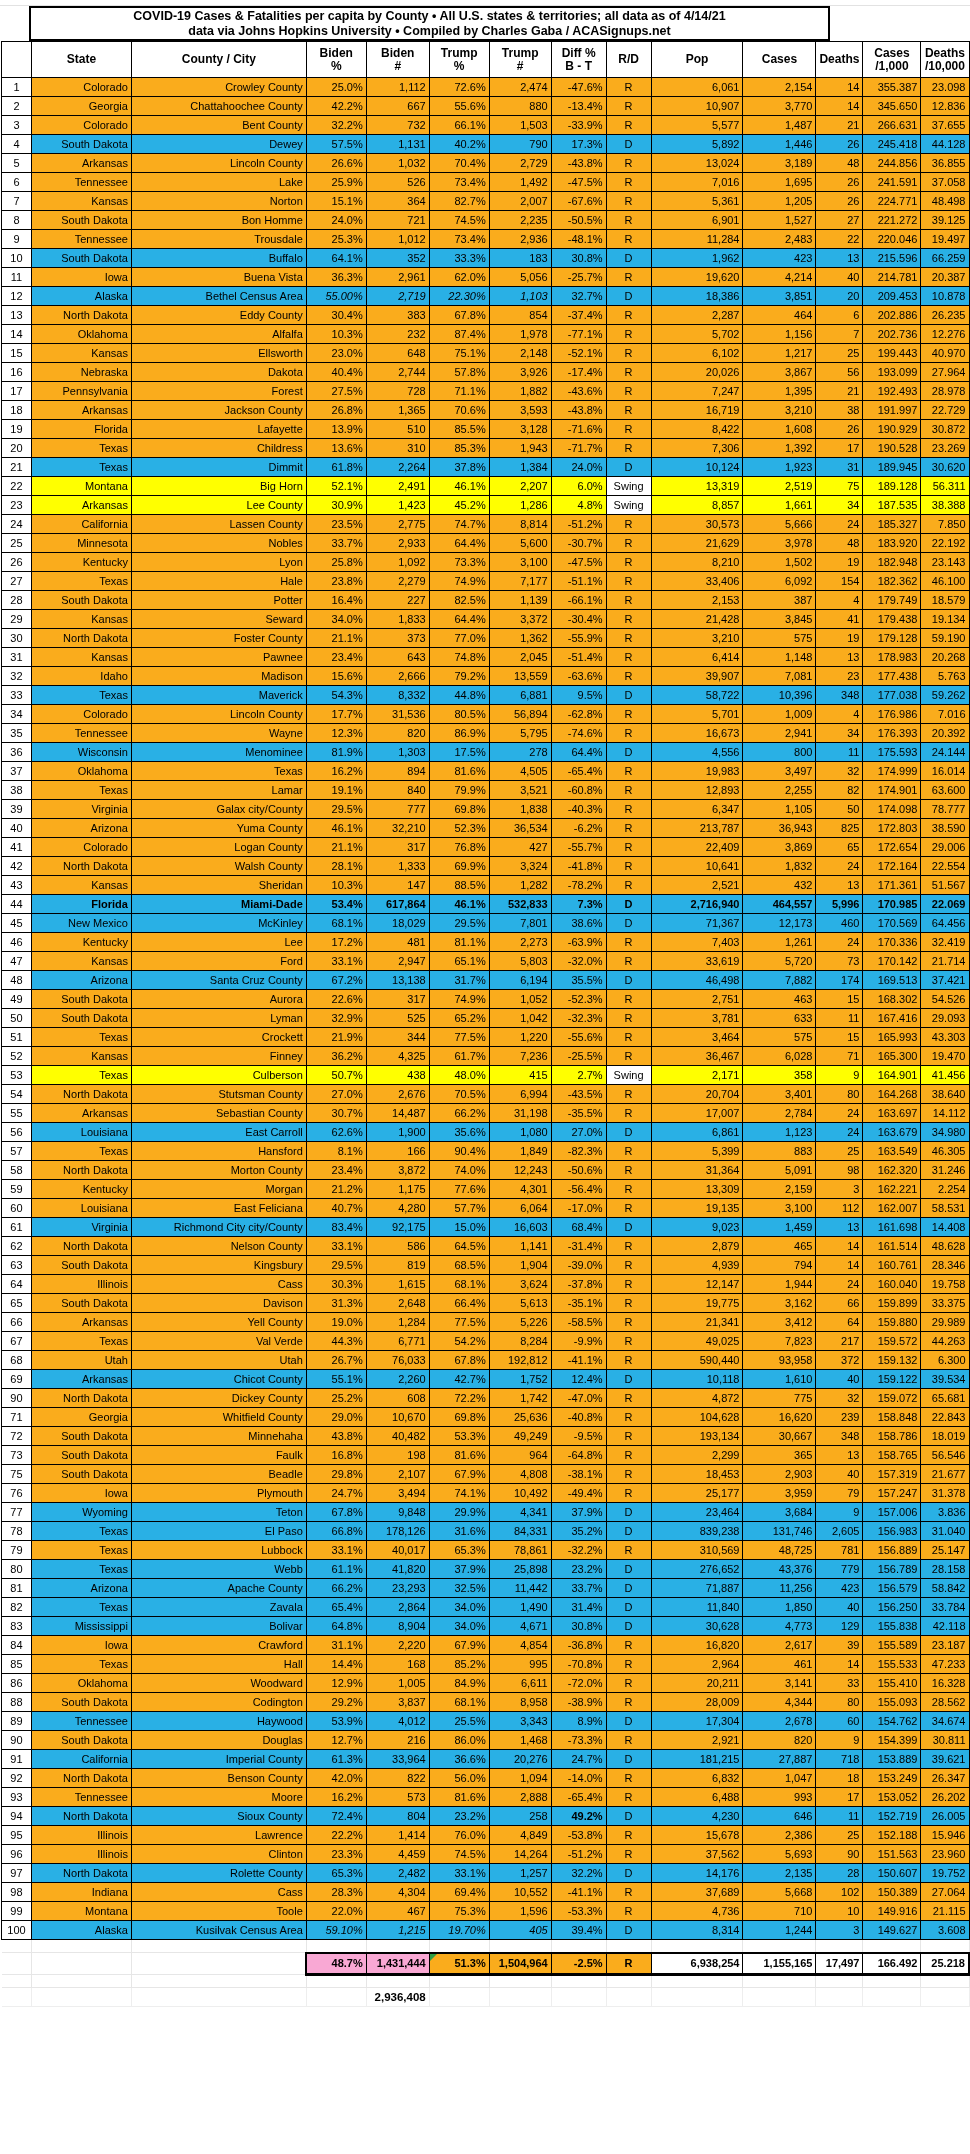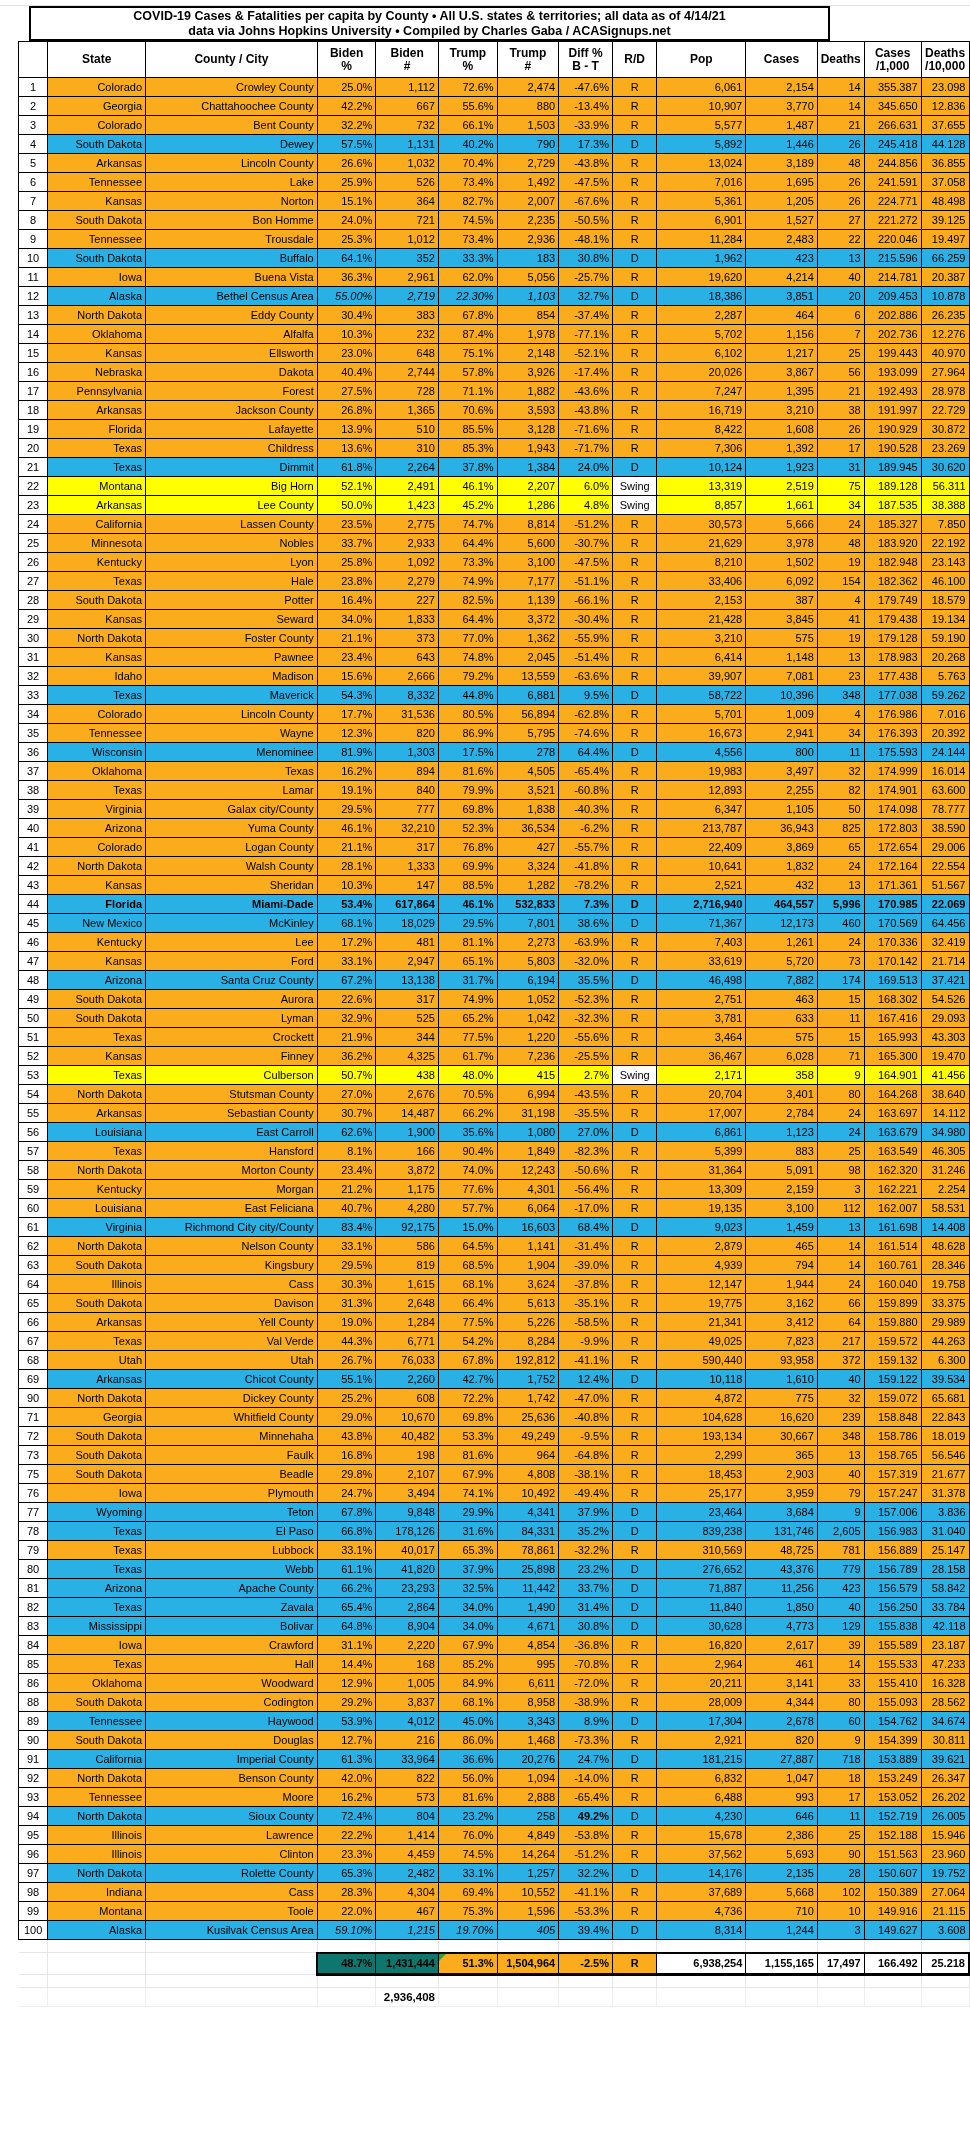--- a/index.html
+++ b/index.html
@@ -6,21 +6,21 @@
   body{
     width:970px;height:2154px;overflow:hidden;background:#ffffff;
     font-family:"Liberation Sans","DejaVu Sans",sans-serif;color:#000;
   }
   .top-strip{height:5px;background:#fff;border-bottom:1px solid #e2e2e2;}
   .titlebox{
     margin-left:29px;width:801px;border:2px solid #000;box-sizing:border-box;
     text-align:center;font-weight:bold;font-size:12.5px;line-height:14.5px;
     padding:1px 0;background:#fff;
   }
-  table{border-collapse:collapse;table-layout:fixed;margin-left:18px;font-size:11px;}
+  table{border-collapse:collapse;table-layout:fixed;margin-left:1px;font-size:11px;}
   col.c-rank{width:30px}col.c-state{width:100px}col.c-county{width:175px}
   col.c-biden_pct{width:60px}col.c-biden_num{width:63px}col.c-trump_pct{width:60px}
   col.c-trump_num{width:62px}col.c-diff_pct{width:55px}col.c-party{width:45px}
   col.c-pop{width:92px}col.c-cases{width:73px}col.c-deaths{width:47px}
   col.c-cases_per_1k{width:58px}col.c-deaths_per_10k{width:48px}
   thead td{
     border:1px solid #000;font-weight:bold;text-align:center;vertical-align:middle;
     font-size:12px;line-height:13px;white-space:pre-line;height:36px;background:#fff;padding:0 2px;
     box-sizing:border-box;
   }
@@ -36,21 +36,21 @@
   tr.p-swing td.c-party{background:#fff;}
   tr.bold td:not(.c-rank){font-weight:bold;}
   tr.i4 td.c-biden_pct,tr.i4 td.c-biden_num,tr.i4 td.c-trump_pct,tr.i4 td.c-trump_num{font-style:italic;}
   tr.bold-diff td.c-diff_pct{font-weight:bold;}
   tr.spacer td{border:none;border-right:1px solid #e6e6e6;border-bottom:1px solid #e6e6e6;height:13px;background:#fff;}
   tr.totals td{
     height:22px;font-weight:bold;border:1px solid #000;
     border-top:2px solid #000;border-bottom:3px solid #000;box-sizing:border-box;
   }
   tr.totals td.blank{border:none;border-right:1px solid #e6e6e6;border-bottom:1px solid #e6e6e6;background:#fff;font-weight:normal;}
-  tr.totals td.bg-blue{background:#0f766e;}
+  tr.totals td.bg-blue{background:#f9a8d4;}
   tr.totals td.bg-orange{background:#FAAC1C;}
   tr.totals td.bg-white{background:#fff;}
   tr.totals td.first-num{border-left:2px solid #000;}
   tr.totals td.last-num{border-right:2px solid #000;}
   tr.totals td.flag{position:relative;}
   tr.totals td.flag::before{
     content:"";position:absolute;left:0;top:0;width:0;height:0;
     border-top:7px solid #2E9E44;border-right:7px solid transparent;
   }
   tr.grand td{border:none;border-right:1px solid #eee;border-bottom:1px solid #eee;height:19px;background:#fff;}
@@ -458,21 +458,21 @@
         <td class="c-pop">13,319</td>
         <td class="c-cases">2,519</td>
         <td class="c-deaths">75</td>
         <td class="c-cases_per_1k">189.128</td>
         <td class="c-deaths_per_10k">56.311</td>
       </tr>
       <tr class="p-swing">
         <td class="c-rank">23</td>
         <td class="c-state">Arkansas</td>
         <td class="c-county">Lee County</td>
-        <td class="c-biden_pct">50.0%</td>
+        <td class="c-biden_pct">30.9%</td>
         <td class="c-biden_num">1,423</td>
         <td class="c-trump_pct">45.2%</td>
         <td class="c-trump_num">1,286</td>
         <td class="c-diff_pct">4.8%</td>
         <td class="c-party">Swing</td>
         <td class="c-pop">8,857</td>
         <td class="c-cases">1,661</td>
         <td class="c-deaths">34</td>
         <td class="c-cases_per_1k">187.535</td>
         <td class="c-deaths_per_10k">38.388</td>
@@ -1484,21 +1484,21 @@
         <td class="c-deaths">80</td>
         <td class="c-cases_per_1k">155.093</td>
         <td class="c-deaths_per_10k">28.562</td>
       </tr>
       <tr class="p-d">
         <td class="c-rank">89</td>
         <td class="c-state">Tennessee</td>
         <td class="c-county">Haywood</td>
         <td class="c-biden_pct">53.9%</td>
         <td class="c-biden_num">4,012</td>
-        <td class="c-trump_pct">45.0%</td>
+        <td class="c-trump_pct">25.5%</td>
         <td class="c-trump_num">3,343</td>
         <td class="c-diff_pct">8.9%</td>
         <td class="c-party">D</td>
         <td class="c-pop">17,304</td>
         <td class="c-cases">2,678</td>
         <td class="c-deaths">60</td>
         <td class="c-cases_per_1k">154.762</td>
         <td class="c-deaths_per_10k">34.674</td>
       </tr>
       <tr class="p-r">

